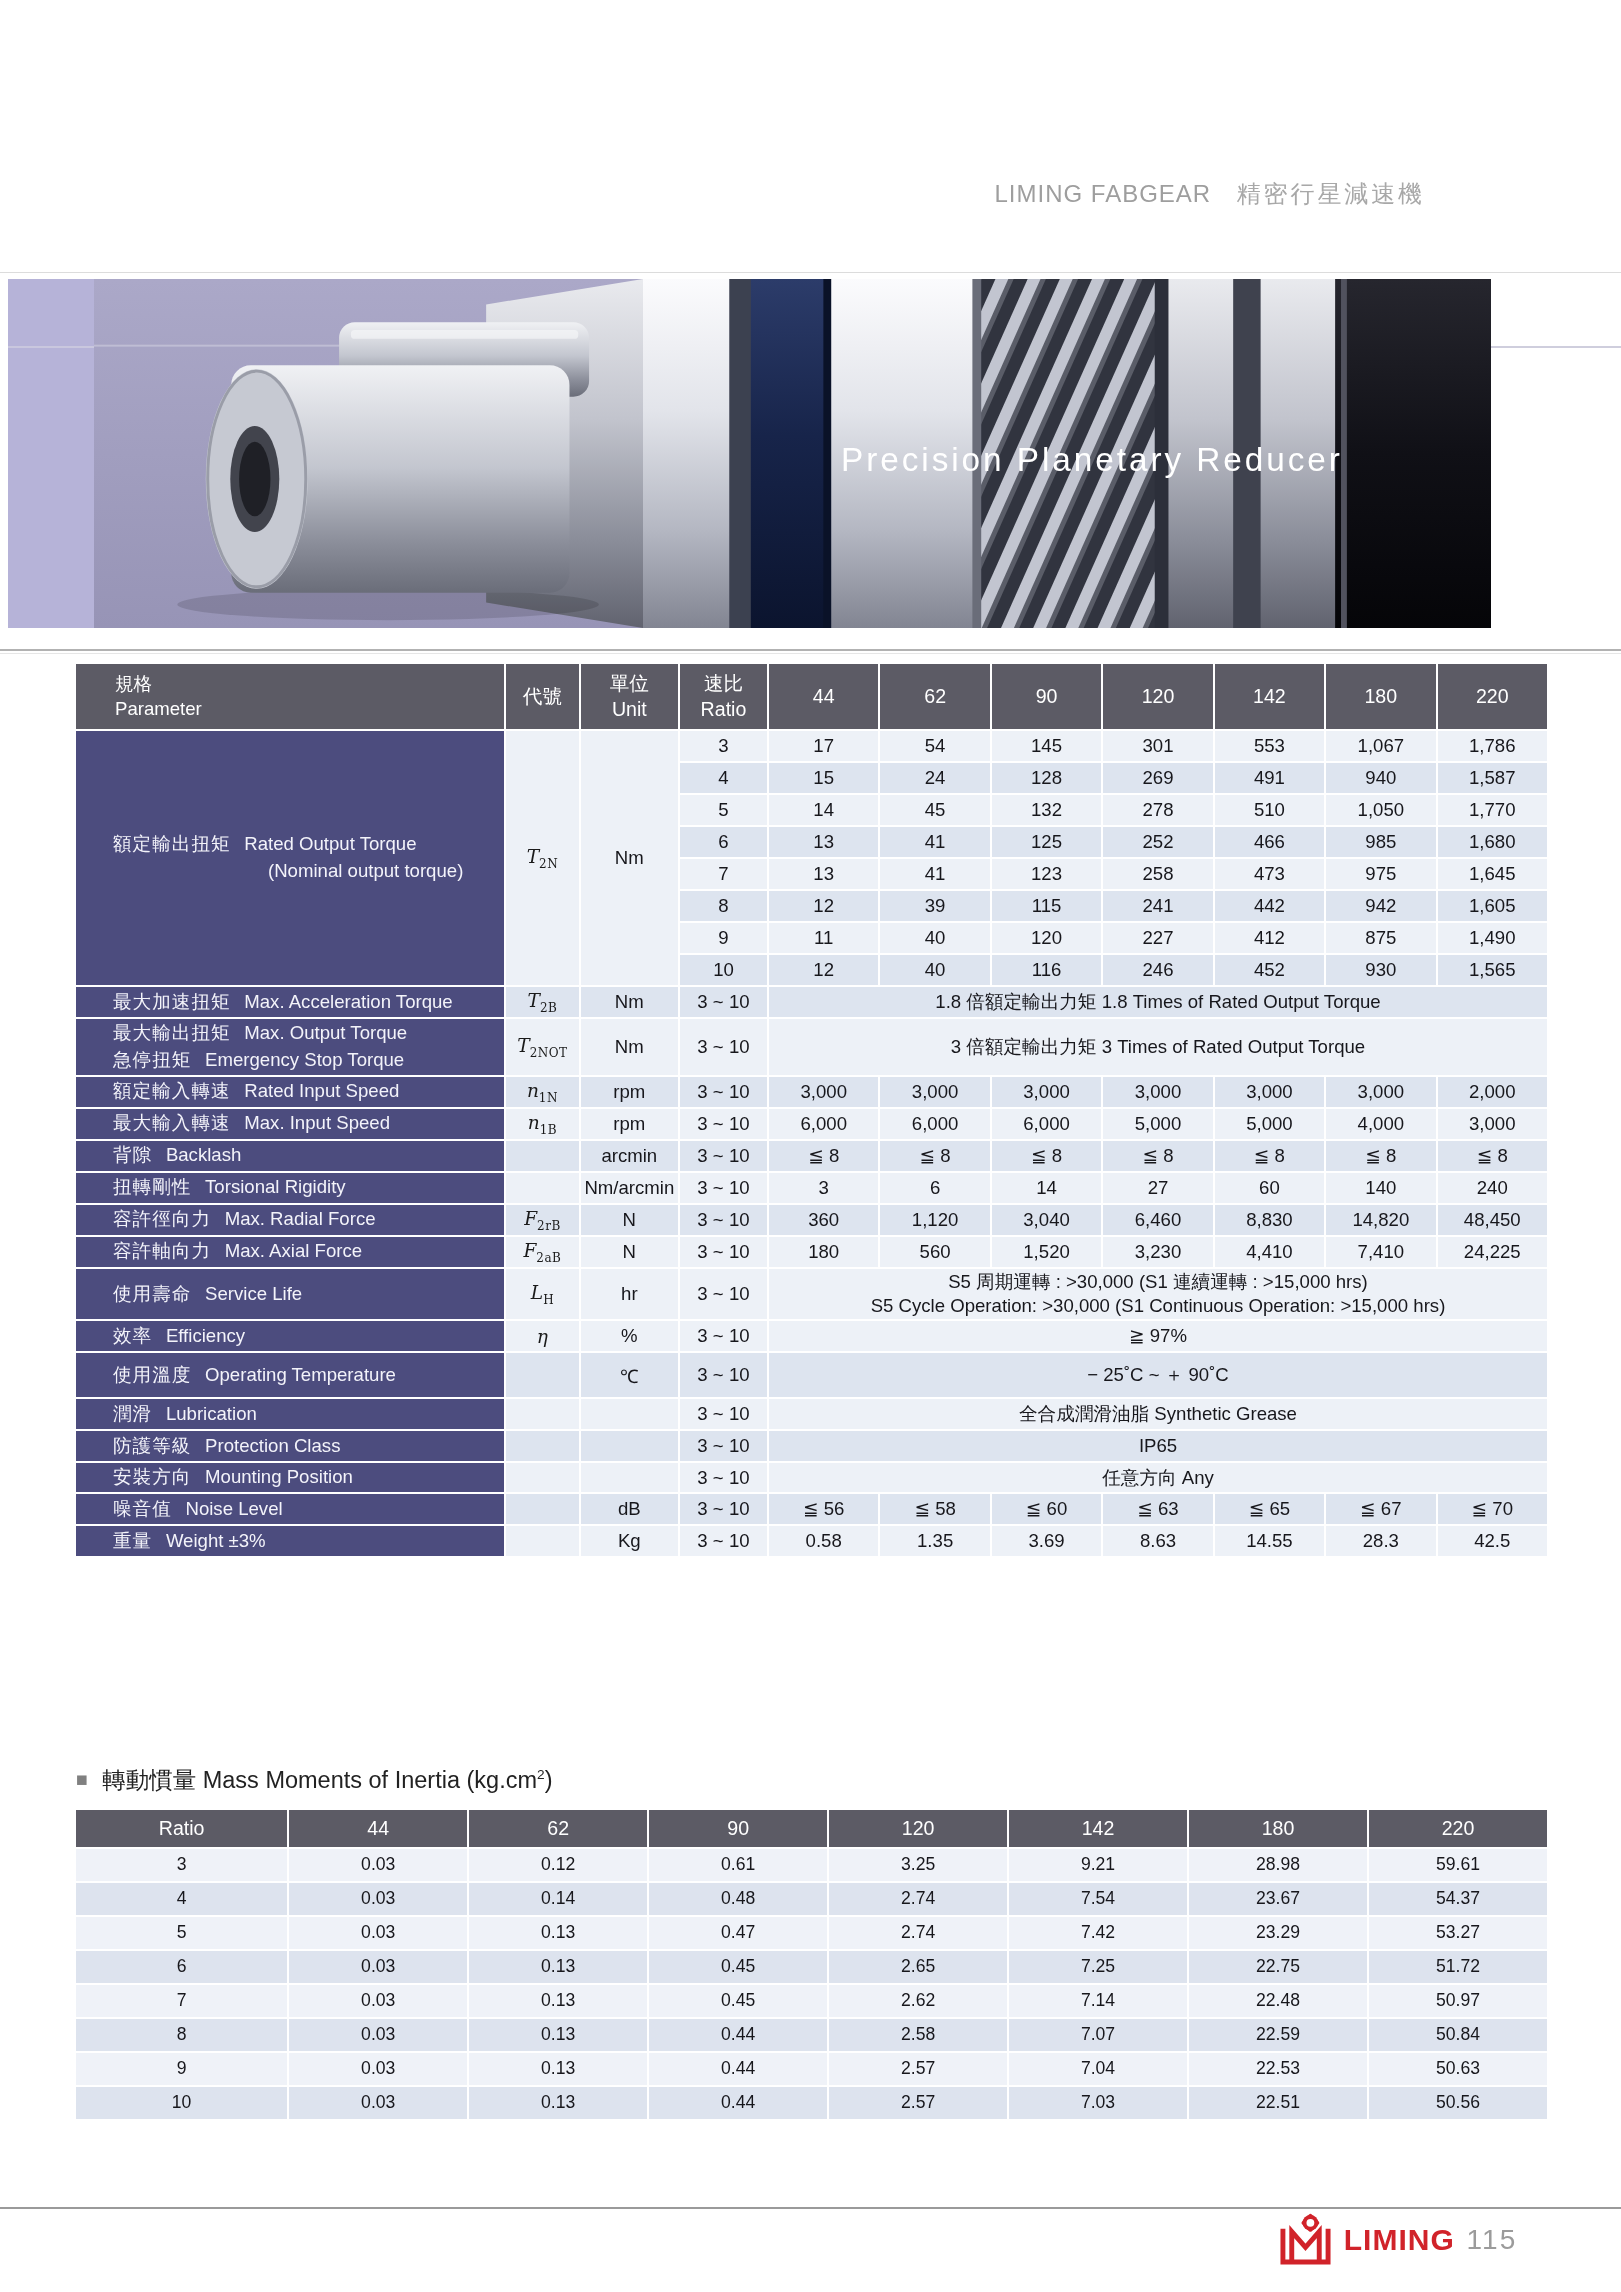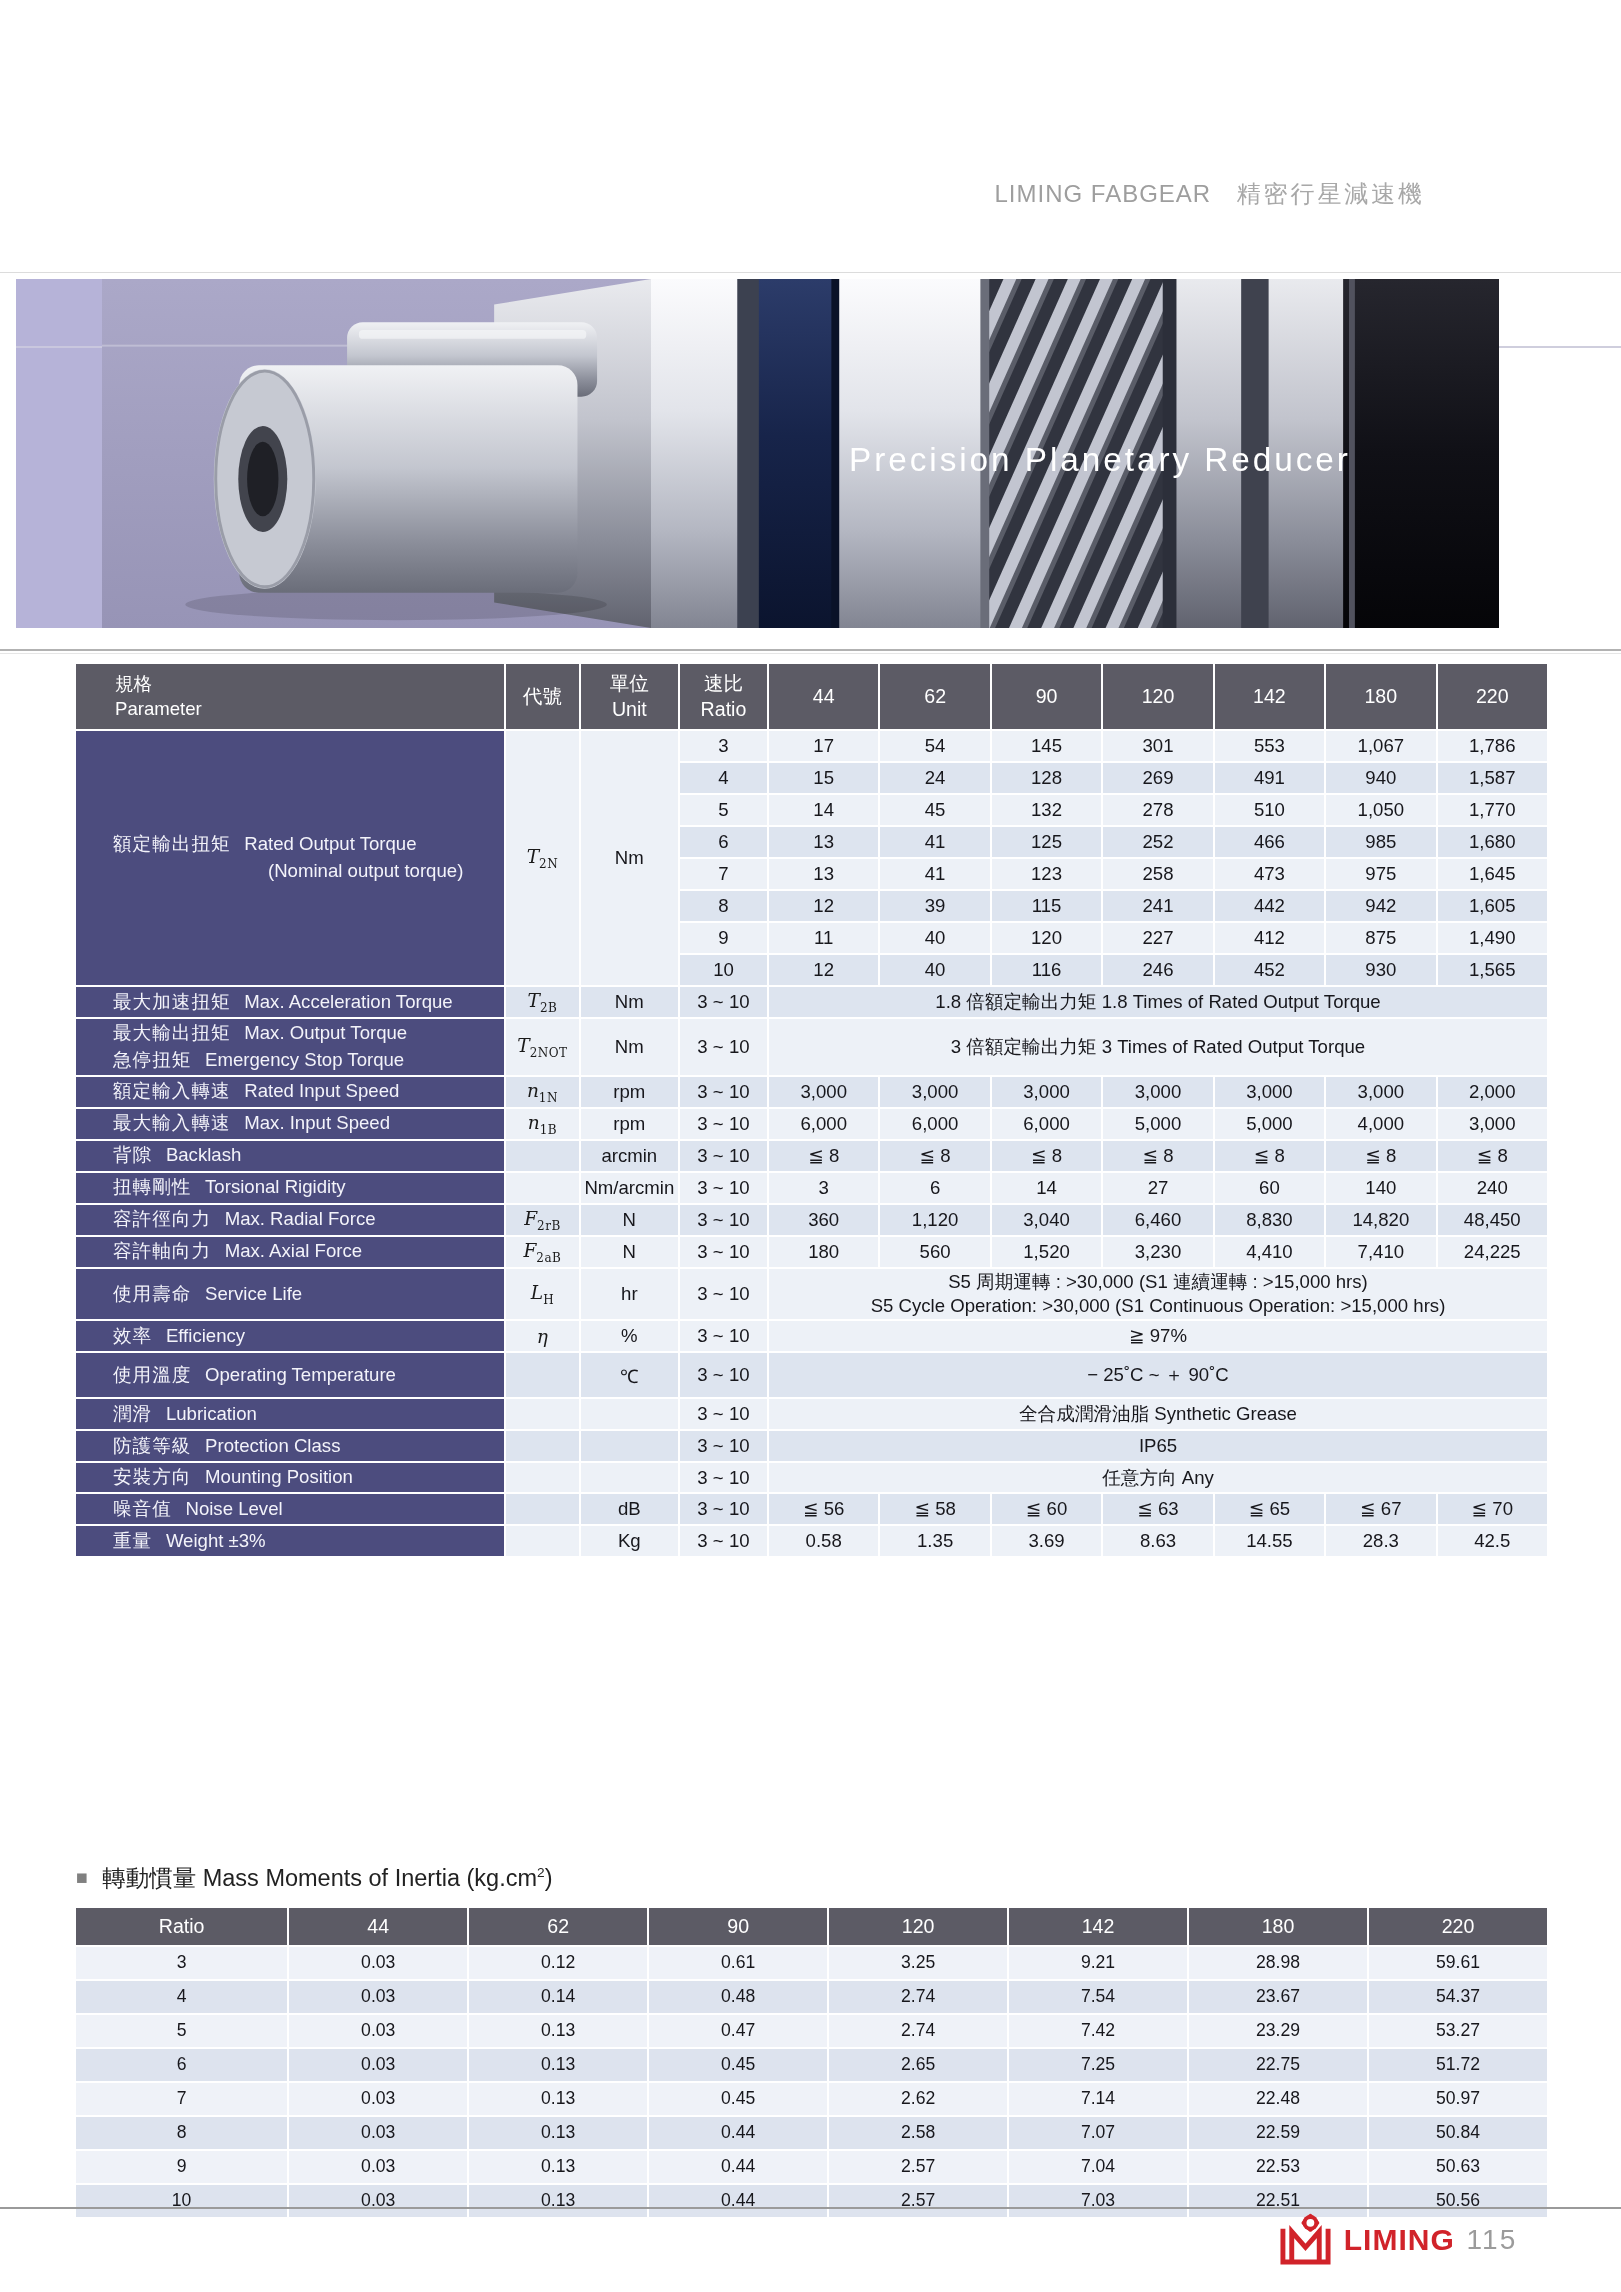--- a/index.html
+++ b/index.html
@@ -6,21 +6,21 @@
   .page{position:relative;width:1621px;height:2293px;background:#fff;overflow:hidden;
         font-family:"Liberation Sans",sans-serif;color:#1a1a1a;}
 
   
   .brandline{position:absolute;top:178px;right:196px;color:#9e9e9e;font-size:24px;letter-spacing:1px;}
   .brandline .zh{margin-left:25.5px;letter-spacing:2.9px;color:#a8a8a8;}
 
   .rule-top{position:absolute;top:272px;left:0;width:1621px;height:1px;background:#dcdcdc;}
 
   
-  .hero{position:absolute;top:279px;left:16px;width:1498px;height:349px;}
+  .hero{position:absolute;top:279px;left:8px;width:1498px;height:349px;}
   .hero-line{position:absolute;top:67px;left:0;width:1621px;height:2px;background:#cfcedd;}
   .hero-left{position:absolute;top:0;left:0;width:86px;height:349px;background:#b6b3d8;}
   .hero-left:after{content:"";position:absolute;top:67px;left:0;width:86px;height:2px;background:#c9c7de;}
   .hero-photo{position:absolute;top:0;left:86px;width:1397px;height:349px;display:block;}
 
   .rule-mid{position:absolute;top:649px;left:0;width:1621px;height:2px;background:#b2b2b2;}
   .rule-mid:after{content:"";position:absolute;top:3.9px;left:0;width:1621px;height:1px;background:#e6e6e6;}
 
   
   .spec-wrap{position:absolute;top:662px;left:74px;width:1475px;}
@@ -34,21 +34,21 @@
   .sb{background:#dde4ef;}
   td.lab{background:#4c4c7e;color:#f3f3fa;font-size:18.6px;text-align:left;padding-left:37px;line-height:1.45;}
   td.lab .zh{letter-spacing:1px;margin-right:13.7px;}
   td.lab .labsub{padding-left:155px;}
   td.sym{font-family:"DejaVu Serif",serif;font-size:18.6px;text-align:center;}
   td.sym i{font-style:italic;}
   td.sym sub{font-size:12px;font-style:normal;letter-spacing:0.5px;}
   td.spanc{text-align:center;font-size:18.6px;line-height:1.3;color:#17171c;}
 
   
-  .inertia-sec{position:absolute;top:1862px;left:74px;width:1475px;}
+  .inertia-sec{position:absolute;top:1764px;left:74px;width:1475px;}
   .inertia-title{font-size:23.5px;color:#222;margin:0 0 11.8px 2px;}
   .inertia-title .bullet{color:#808080;font-size:19.6px;margin-right:7.8px;vertical-align:2px;}
   .inertia-title sup{font-size:13.7px;}
   table.inertia{width:1475px;border-collapse:separate;border-spacing:2px;table-layout:fixed;}
   table.inertia th{background:#5c5b65;color:#fff;font-weight:normal;font-size:19.6px;height:35px;text-align:center;}
   table.inertia td{height:30px;text-align:center;font-size:17.6px;color:#17171c;}
   .ia{background:#eff2f8;}
   .ib{background:#dde3ee;}
 
   .rule-bottom{position:absolute;top:2207px;left:0;width:1621px;height:2px;background:#9a9a9a;}

